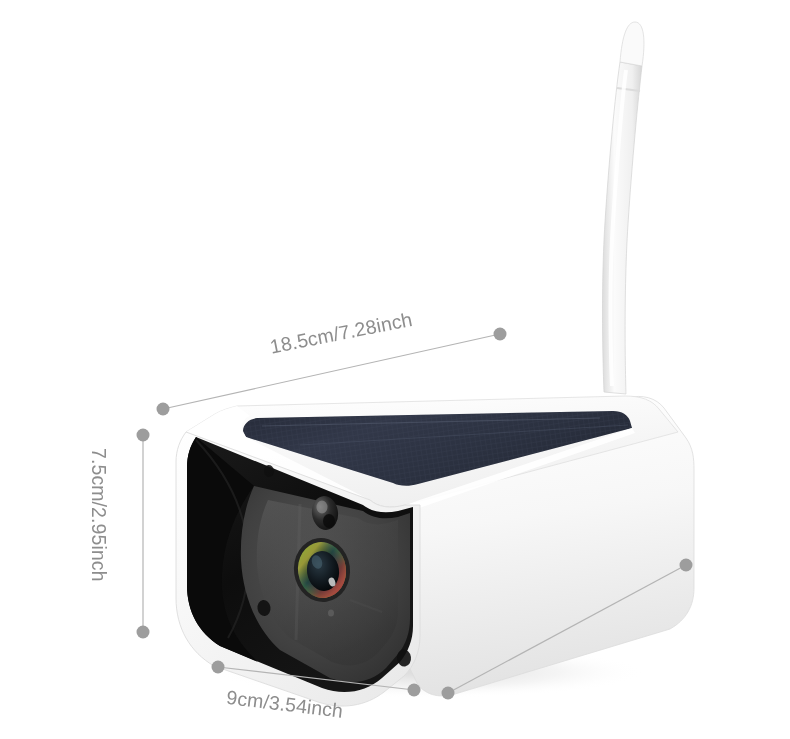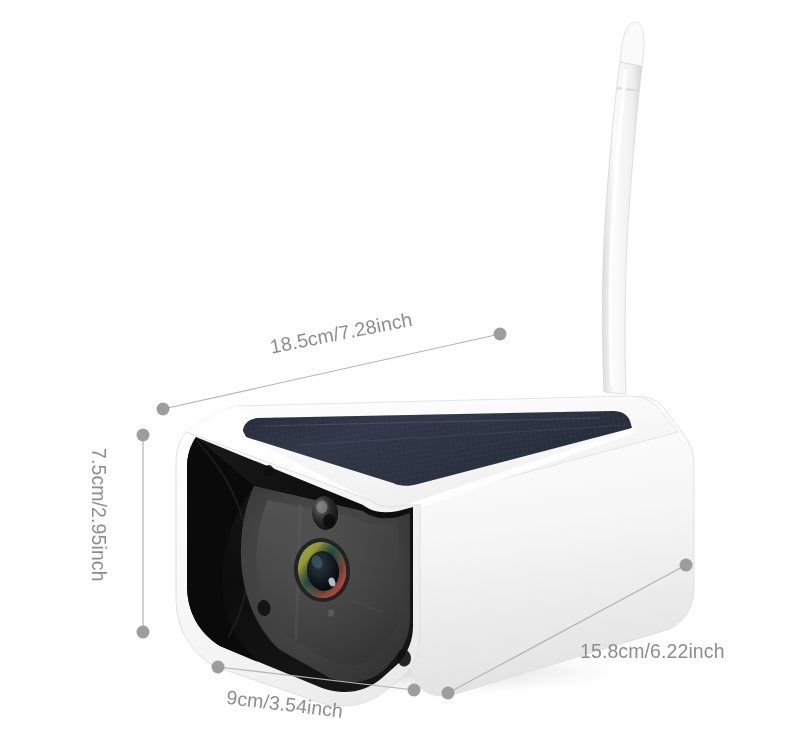--- a/index.html
+++ b/index.html
@@ -327,15 +327,14 @@
       <circle cx="686" cy="565" r="6.5"></circle>
     </g>
   </svg>
 
   <div class="dim-label" id="label-width">18.5cm/7.28inch</div>
 
   <div class="dim-label" id="label-height">7.5cm/2.95inch</div>
 
   <div class="dim-label" id="label-depth-front">9cm/3.54inch</div>
 
-  <div class="dim-label" id="label-depth-side">15.8cm/6.22inch</div>
 
 </div>
 
 </body></html>

